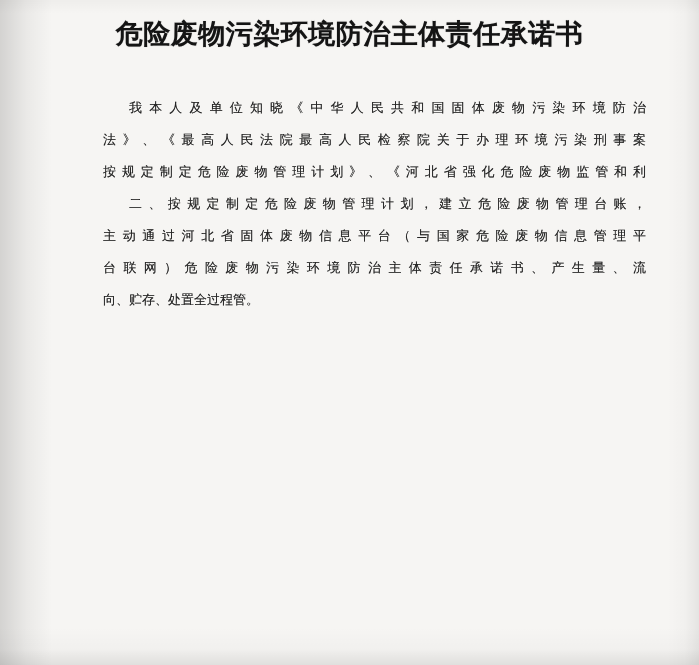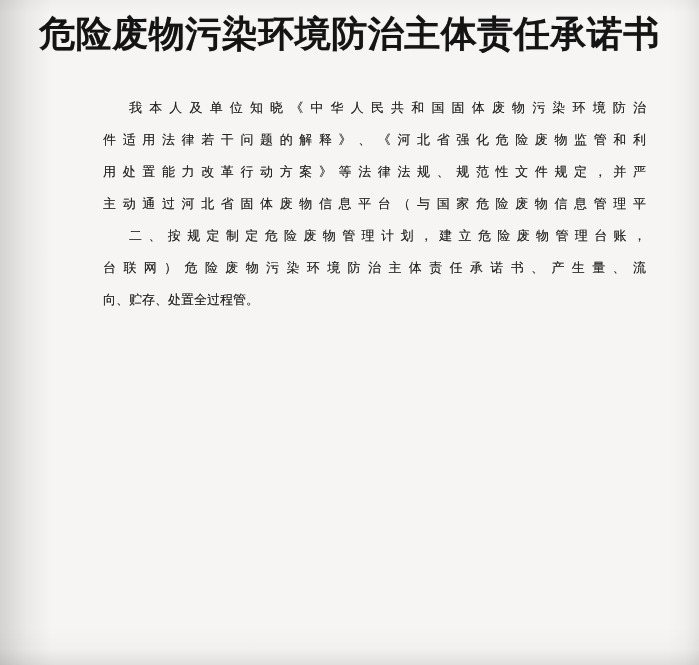--- a/index.html
+++ b/index.html
@@ -21,21 +21,21 @@
       linear-gradient(180deg, rgba(0,0,0,0.03) 0px, rgba(0,0,0,0) 14px),
       #f6f5f3;
   }
   .doc-title {
     position: absolute;
     top: 18px;
     left: 0;
     width: 100%;
     margin: 0;
     text-align: center;
-    font-size: 36px;
+    font-size: 27px;
     line-height: 32px;
     font-weight: 700;
     letter-spacing: 0.5px;
     color: #141414;
     text-shadow: 0 0 0.7px rgba(20,20,20,0.55);
   }
   .doc-body {
     position: absolute;
     left: 103px;
     top: 92px;
@@ -64,25 +64,25 @@
   }
 </style>
 </head>
 <body>
 
 <div class="page">
   <h1 class="doc-title">危险废物污染环境防治主体责任承诺书</h1>
   <div class="doc-body">
       <div class="para">
         <div class="line indent">我本人及单位知晓《中华人民共和国固体废物污染环境防治</div>
-        <div class="line">件适用法律若干问题的解释》、《河北省强化危险废物监管和利</div>
-        <div class="line">用处置能力改革行动方案》等法律法规、规范性文件规定，并严</div>
+        <div class="line">法》、《最高人民法院最高人民检察院关于办理环境污染刑事案</div>
+        <div class="line">按规定制定危险废物管理计划》、《河北省强化危险废物监管和利</div>
       </div>
       <div class="para">
       </div>
       <div class="para">
+        <div class="line indent">二、按规定制定危险废物管理计划，建立危险废物管理台账，</div>
         <div class="line">主动通过河北省固体废物信息平台（与国家危险废物信息管理平</div>
-        <div class="line indent">二、按规定制定危险废物管理计划，建立危险废物管理台账，</div>
         <div class="line">台联网）危险废物污染环境防治主体责任承诺书、产生量、流</div>
         <div class="line last">向、贮存、处置全过程管。</div>
       </div>
     </div>
 </div>
 
 </body></html>

